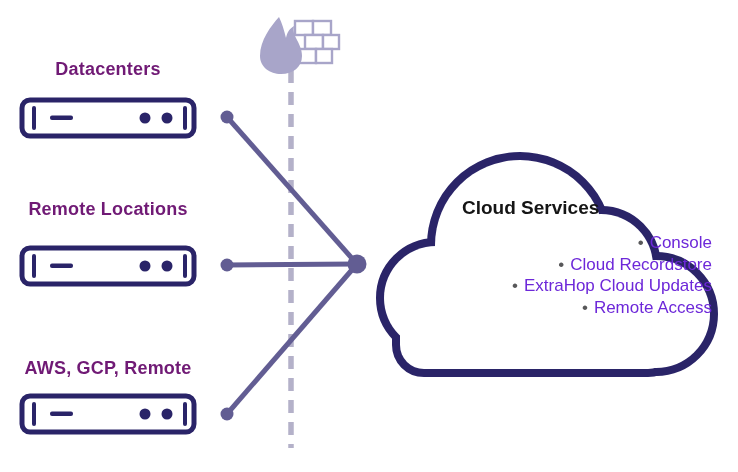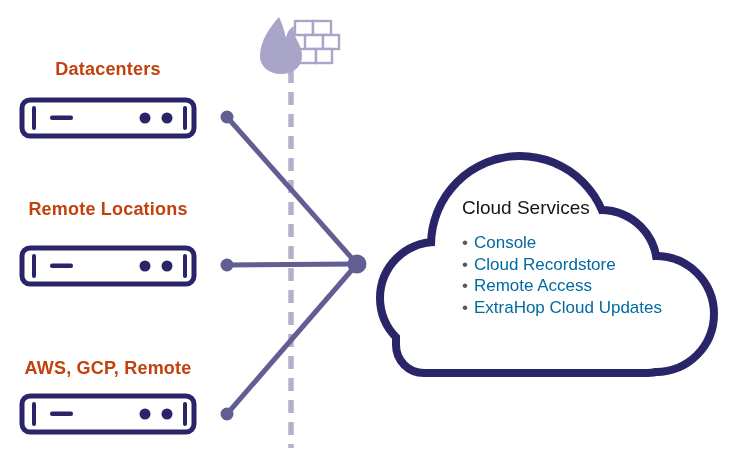--- a/index.html
+++ b/index.html
@@ -3,28 +3,28 @@
 <meta charset="utf-8">
 <style>
   html,body{margin:0;padding:0;background:#ffffff;}
   .stage{
     position:relative;width:738px;height:472px;background:#ffffff;overflow:hidden;
     font-family:"Liberation Sans", sans-serif;
   }
   .stage svg.canvas{position:absolute;left:0;top:0;z-index:1;}
   .src-label{
     position:absolute;left:19px;width:178px;text-align:center;z-index:2;
-    font-size:18px;font-weight:bold;color:#c2410c;letter-spacing:.2px;
+    font-size:18px;font-weight:bold;color:#701a75;letter-spacing:.2px;
   }
   .server{position:absolute;left:19px;width:178px;height:42px;z-index:2;}
   .cloud-text{position:absolute;left:462px;top:197px;width:250px;z-index:2;}
-  .cloud-title{font-size:19px;font-weight:normal;color:#151515;margin:0 0 13px 0;}
+  .cloud-title{font-size:19px;font-weight:bold;color:#151515;margin:0 0 13px 0;}
   ul.cloud-services{list-style:none;margin:0;padding:0;}
   ul.cloud-services li{
-    font-size:17px;line-height:21.6px;color:#0369a1;white-space:nowrap;
+    font-size:17px;line-height:21.6px;color:#6d28d9;white-space:nowrap;text-align:right;
   }
   ul.cloud-services li::before{content:"\2022";margin-right:6px;color:#58585a;}
 </style>
 </head>
 <body>
 
 <div class="stage">
 
   <svg class="canvas" width="738" height="472" viewBox="0 0 738 472">
 
@@ -114,18 +114,18 @@
       <circle cx="148" cy="21" r="5.5" fill="#2a2468"></circle>
       <line x1="166" y1="11" x2="166" y2="31" stroke="#2a2468" stroke-width="4" stroke-linecap="round"></line>
     </svg>
   </div>
 
   <div class="cloud-text">
     <div class="cloud-title">Cloud Services</div>
     <ul class="cloud-services">
       <li>Console</li>
       <li>Cloud Recordstore</li>
+      <li>ExtraHop Cloud Updates</li>
       <li>Remote Access</li>
-      <li>ExtraHop Cloud Updates</li>
     </ul>
   </div>
 
 </div>
 
 </body></html>

